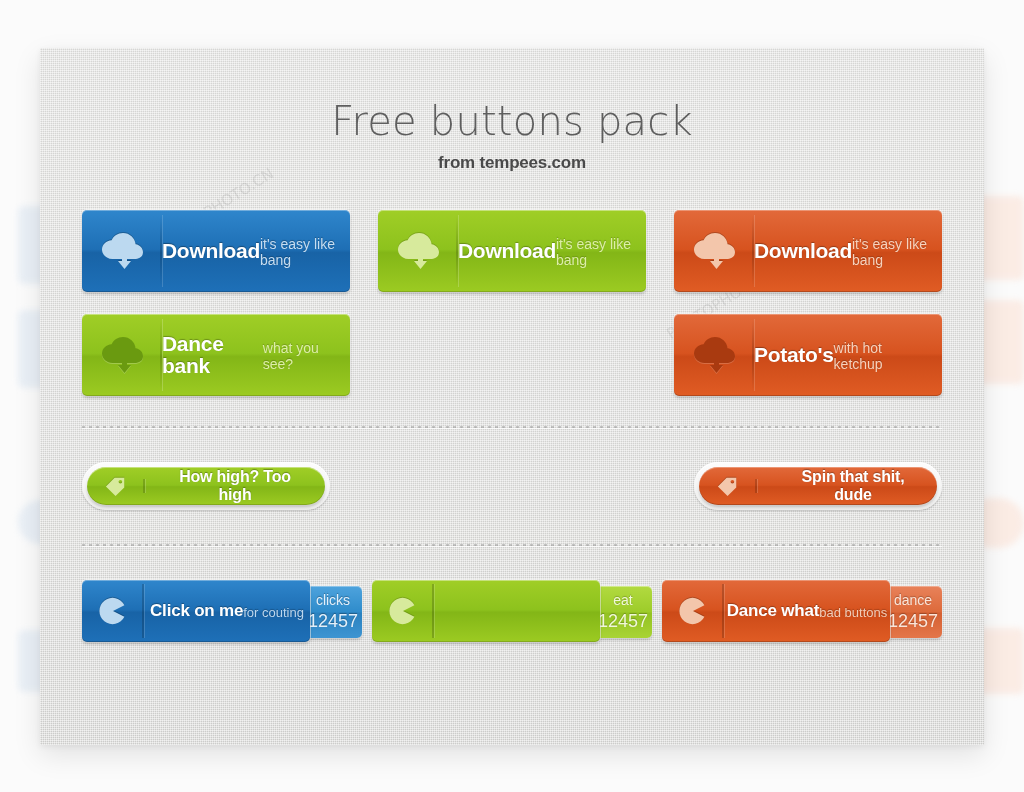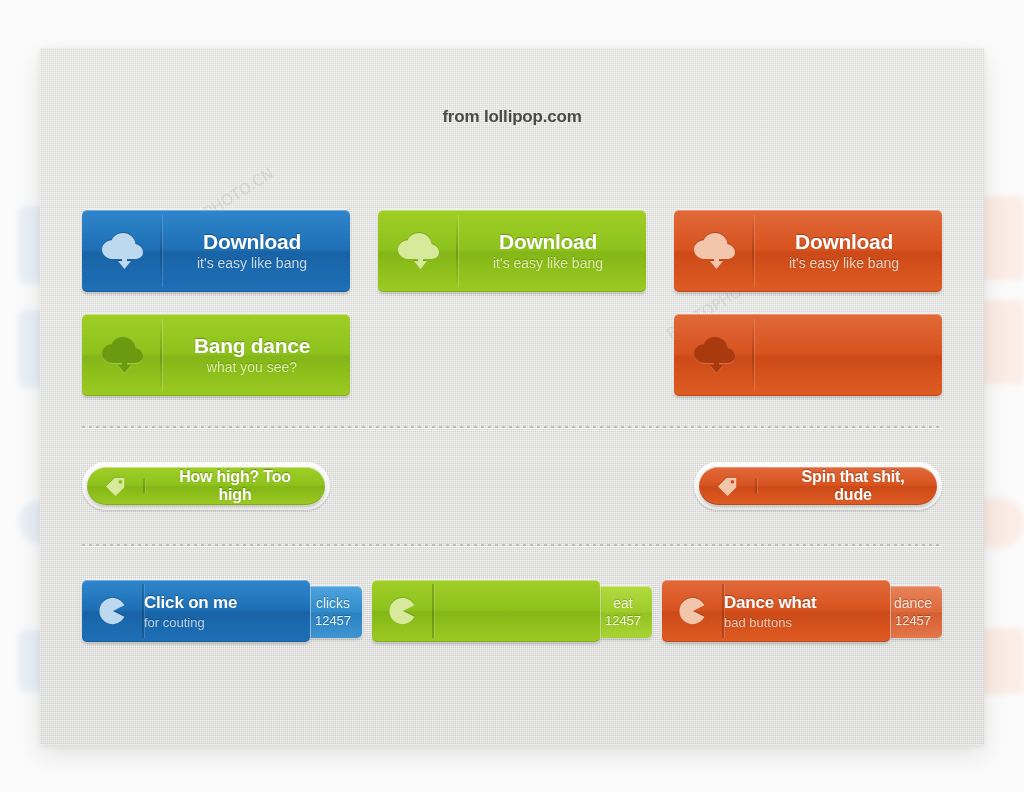--- a/index.html
+++ b/index.html
@@ -93,21 +93,21 @@
   }
   .btn-big .icon-box:after {
     content: "";
     position: absolute;
     right: 0; top: 5px; bottom: 5px;
     width: 2px;
   }
   .btn-big .labels {
     flex: 1;
     display: flex;
-    flex-direction: column;
+    flex-direction: row;
     align-items: center;
     justify-content: center;
     padding-right: 8px;
   }
   .btn-big .lbl-main {
     font-size: 21px;
     font-weight: bold;
     letter-spacing: -.3px;
     line-height: 1.05;
   }
@@ -202,35 +202,35 @@
     border-radius: 5px;
     display: flex; align-items: stretch;
     position: relative; overflow: hidden; z-index: 2;
     cursor: pointer;
   }
   .btn-count .icon-box { width: 62px; display: flex; align-items: center; justify-content: center; position: relative; }
   .btn-count .icon-box:after {
     content: ""; position: absolute; right: 0; top: 4px; bottom: 4px; width: 2px;
     background: rgba(0,0,0,.18); box-shadow: 1px 0 0 rgba(255,255,255,.16);
   }
-  .btn-count .labels { flex: 1; display: flex; flex-direction: column; align-items: flex-start; justify-content: center; }
+  .btn-count .labels { flex: 1; display: flex; align-items: center; justify-content: center; }
   .btn-count .lbl-main { font-size: 17px; font-weight: bold; color: #fff; text-shadow: 0 -1px 1px rgba(0,0,0,.32); letter-spacing: -.2px; }
   .btn-count .lbl-sub  { font-size: 13px; margin-top: 2px; }
   .c-blue   .lbl-sub2 { color: #bcd7ef; }
   .badge {
     margin-left: -6px; margin-top: 6px;
     width: 58px; height: 52px;
     border-radius: 5px;
     display: flex; flex-direction: column;
     align-items: center; justify-content: center;
     z-index: 1;
     cursor: pointer;
   }
   .badge .b-label { font-size: 14px; line-height: 1.25; text-align: right; }
-  .badge .b-count { font-size: 13px; line-height: 1.25; }
+  .badge .b-count { font-size: 18px; line-height: 1.25; }
 
   .b-blue {
     background: linear-gradient(180deg, #4ea3dd 0%, #2f8ccb 50%, #2a81bf 52%, #3e95d2 100%);
     box-shadow: inset 0 1px 0 rgba(255,255,255,.35), 0 2px 3px rgba(0,0,0,.18), 0 0 0 1px rgba(255,255,255,.5);
   }
   .b-blue .b-label, .b-blue .b-count { color: #e3f0fb; text-shadow: 0 -1px 1px rgba(0,0,0,.3); }
   .b-green {
     background: linear-gradient(180deg, #b2da40 0%, #9dcc2a 50%, #93c222 52%, #a9d435 100%);
     box-shadow: inset 0 1px 0 rgba(255,255,255,.40), 0 2px 3px rgba(0,0,0,.18), 0 0 0 1px rgba(255,255,255,.5);
   }
@@ -259,21 +259,22 @@
   <div class="ghost pink pill" style="left:966px; top:498px; width:58px; height:50px;"></div>
   <div class="ghost pink" style="left:966px; top:628px; width:58px; height:66px;"></div>
 </div>
 
 <div class="panel">
 
   <span class="wm" style="left:110px; top:150px; font-size:15px; transform:rotate(-32deg);">PHOTOPHOTO.CN</span>
   <span class="wm" style="left:620px; top:250px; font-size:15px; transform:rotate(-32deg);">PHOTOPHOTO</span>
 
   <div class="header">
-    <div class="subtitle">from lollipop.com</div>
+    <div class="title">Free buttons pack</div>
+    <div class="subtitle">from tempees.com</div>
   </div>
 
   <div class="grid">
 
     <div class="row">
 
       <div class="btn-big c-blue">
         <div class="icon-box">
           <svg class="ico light-blue" width="44" height="36" viewBox="0 0 44 36">
             <path d="M12.5 26C6.7 26 2 21.8 2 16.6 2 11.7 6.2 7.6 11.6 7.3 13.5 3 17.9 0 23 0c6.6 0 12 4.9 12.6 11.2 4.3.6 7.4 4 7.4 8 0 4.5-3.9 6.8-8.6 6.8H12.5z"></path>
@@ -320,32 +321,36 @@
 
 
       <div class="btn-big c-green">
         <div class="icon-box">
           <svg class="ico dark-green" width="44" height="36" viewBox="0 0 44 36">
             <path d="M12.5 26C6.7 26 2 21.8 2 16.6 2 11.7 6.2 7.6 11.6 7.3 13.5 3 17.9 0 23 0c6.6 0 12 4.9 12.6 11.2 4.3.6 7.4 4 7.4 8 0 4.5-3.9 6.8-8.6 6.8H12.5z"></path>
             <path d="M22 21h5v7h4l-6.5 8-6.5-8h4z"></path>
           </svg>
         </div>
         <div class="labels">
-          <div class="lbl-main">Bang dance</div>
+          <div class="lbl-main">Dance bank</div>
           <div class="lbl-sub">what you see?</div>
         </div>
       </div>
 
       <div class="btn-big c-orange">
         <div class="icon-box">
           <svg class="ico dark-orange" width="44" height="36" viewBox="0 0 44 36">
             <path d="M12.5 26C6.7 26 2 21.8 2 16.6 2 11.7 6.2 7.6 11.6 7.3 13.5 3 17.9 0 23 0c6.6 0 12 4.9 12.6 11.2 4.3.6 7.4 4 7.4 8 0 4.5-3.9 6.8-8.6 6.8H12.5z"></path>
             <path d="M22 21h5v7h4l-6.5 8-6.5-8h4z"></path>
           </svg>
         </div>
+        <div class="labels">
+          <div class="lbl-main">Potato's</div>
+          <div class="lbl-sub">with hot ketchup</div>
+        </div>
       </div>
 
     </div>
 
     <div class="spacer-2"></div>
     <div class="sep"></div>
     <div class="spacer-3"></div>
 
     <div class="row">
 

